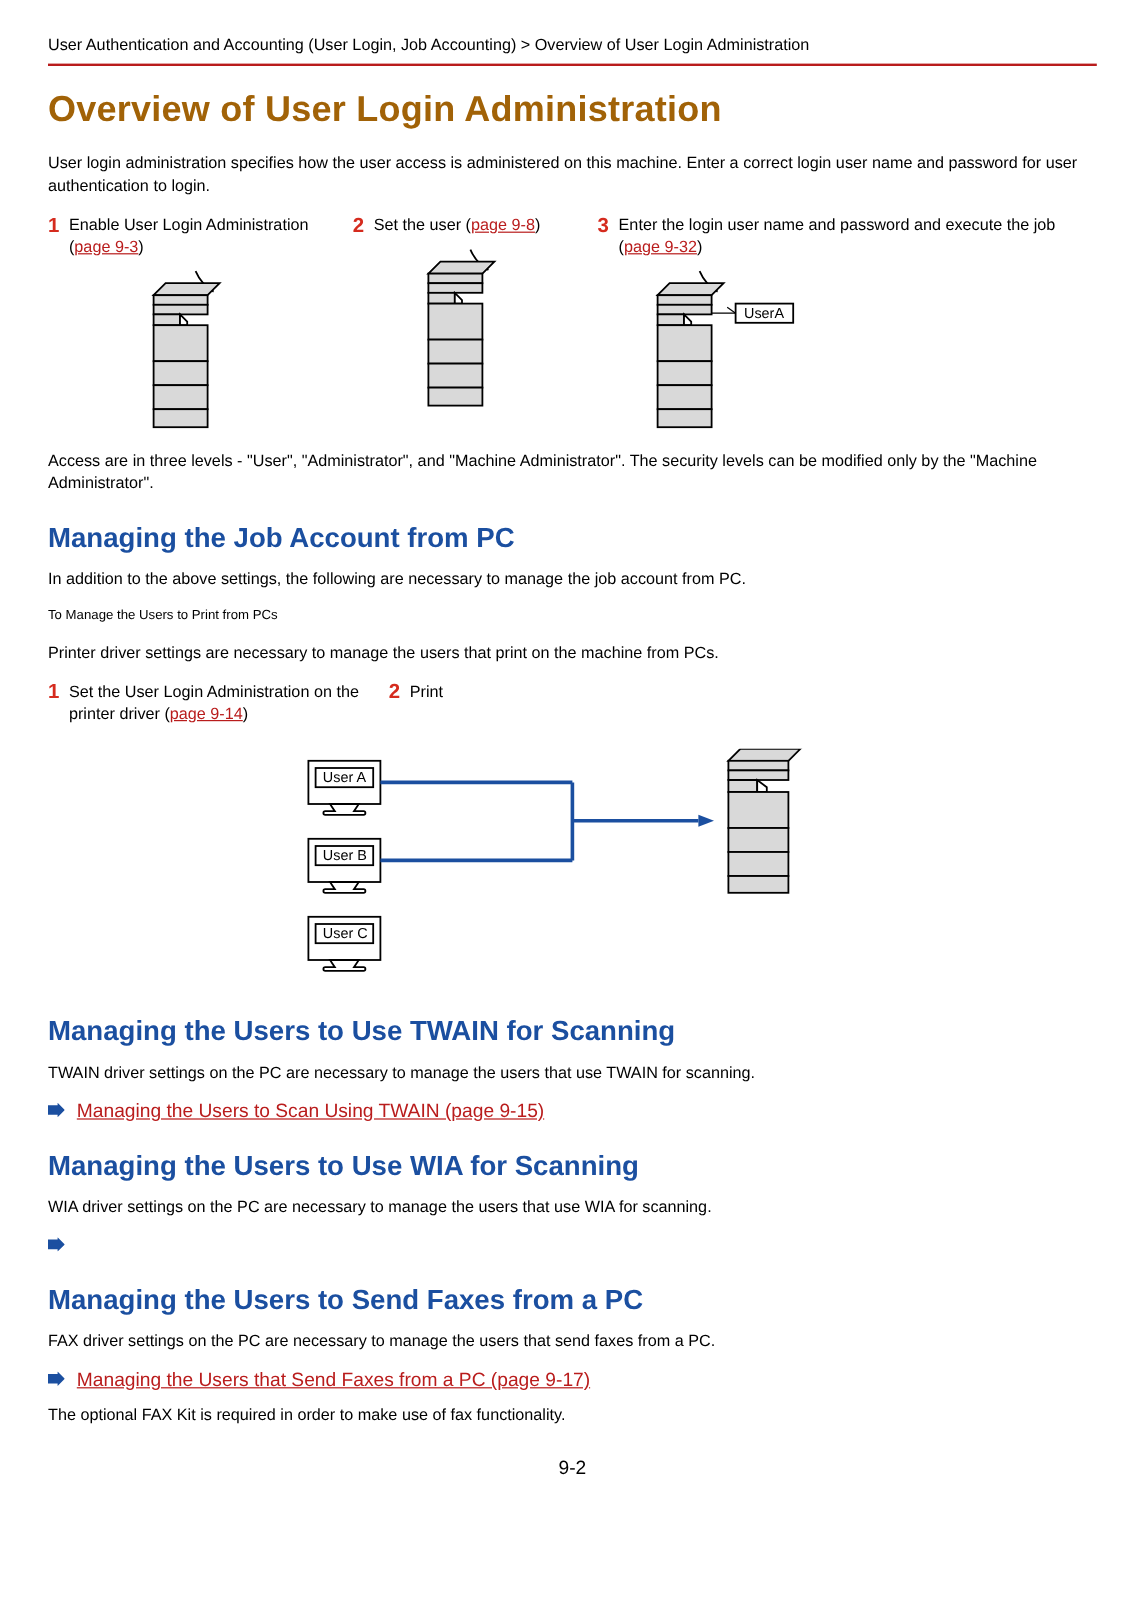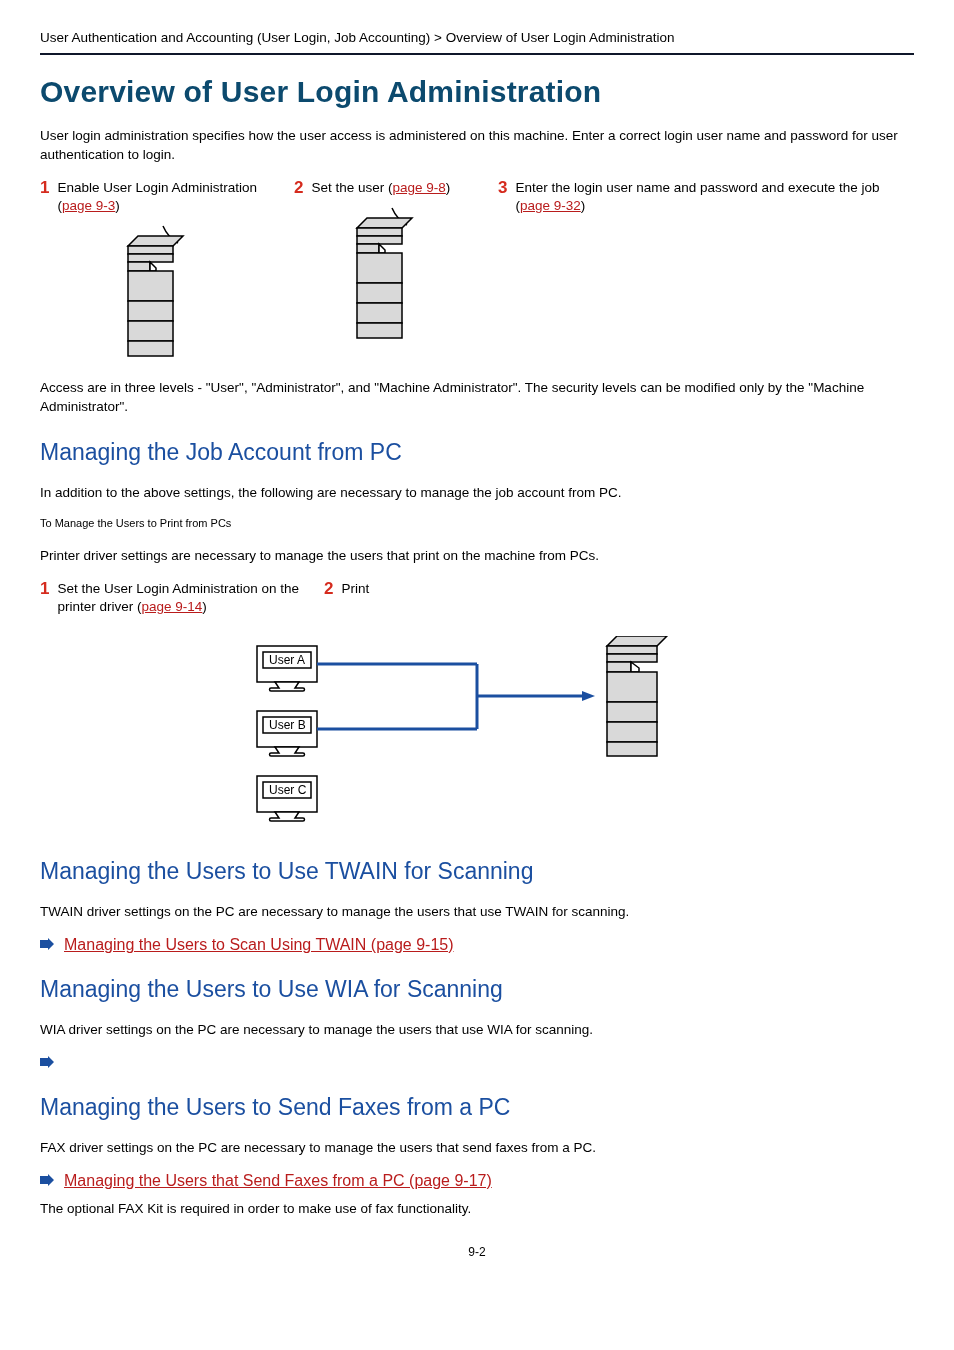--- a/index.html
+++ b/index.html
@@ -8,36 +8,35 @@
       background: #fff;
       width: 954px;
       margin: 0 auto;
       color: #000;
       padding: 30px 40px 40px 40px;
     }
     .breadcrumb {
       font-size: 13.5px;
       color: #000;
       padding-bottom: 8px;
-      border-bottom: 2px solid #0f172a;
+      border-bottom: 2px solid #b91c1c;
       margin-bottom: 20px;
     }
     h1.title {
       font-family: "Arial Black", "Arial Bold", Arial, sans-serif;
       font-weight: 900;
       font-size: 30px;
-      color: #0c4a6e;
+      color: #a16207;
       margin-bottom: 18px;
       letter-spacing: 0.2px;
     }
     .para {
       font-size: 13.5px;
       line-height: 1.4;
       margin-bottom: 14px;
-      margin-top: 18px;
     }
     .steps-row {
       display: flex;
       gap: 24px;
       margin-bottom: 14px;
       align-items: flex-start;
     }
     .step-col { }
     .step-col.s1 { width: 230px; }
     .step-col.s2 { width: 180px; }
@@ -63,21 +62,21 @@
       text-decoration: underline;
       cursor: pointer;
     }
     .icon-wrap {
       display: flex;
       justify-content: center;
       margin-top: 6px;
     }
     h2.section {
       font-family: "Arial Black", "Arial Bold", Arial, sans-serif;
-      font-weight: 400;
+      font-weight: 700;
       font-size: 23px;
       color: #1B4FA0;
       margin-top: 22px;
       margin-bottom: 12px;
     }
     .bold {
       font-weight: normal;
       font-size: 11px;
       margin-bottom: 16px;
     }
@@ -93,21 +92,21 @@
       flex-shrink: 0;
     }
     .diagram-box {
       margin-top: 10px;
       margin-bottom: 10px;
       display: flex;
       justify-content: center;
     }
     .page-num {
       text-align: center;
-      font-size: 12px;
+      font-size: 16px;
       margin-top: 26px;
     }
   </style>
 </head>
 <body>
 
 <div class="breadcrumb">User Authentication and Accounting (User Login, Job Accounting) &gt; Overview of User Login Administration</div>
 
 <h1 class="title">Overview of User Login Administration</h1>
 
@@ -158,20 +157,40 @@
         </g>
       </svg>
     </div>
   </div>
 
   <div class="step-col s3">
     <div class="step-header">
       <span class="step-num">3</span>
       <span><span>Enter the login user name and password and execute the job (</span><span class="link">page 9-32</span><span>)</span></span>
     </div>
+    <div class="icon-wrap" style="justify-content:flex-start; margin-left:30px;">
+      <svg width="160" height="140" viewBox="0 0 160 140">
+        <g stroke="#000" stroke-width="1.5" fill="#D9D9D9">
+          <path d="M 55 5 C 58 12, 63 18, 70 22" fill="none"></path>
+          <path d="M 20 25 L 65 25 L 75 15 L 30 15 Z"></path>
+          <rect x="20" y="25" width="45" height="8"></rect>
+          <rect x="20" y="33" width="45" height="8"></rect>
+          <path d="M 20 41 L 42 41 L 42 50 L 20 50 Z"></path>
+          <path d="M 42 41 L 48 47 L 48 50 L 42 50 Z" fill="#fff"></path>
+          <rect x="20" y="50" width="45" height="30"></rect>
+          <rect x="20" y="80" width="45" height="20"></rect>
+          <rect x="20" y="100" width="45" height="20"></rect>
+          <rect x="20" y="120" width="45" height="15"></rect>
+          <line x1="65" y1="40" x2="85" y2="40" stroke-width="1"></line>
+          <line x1="78" y1="35" x2="85" y2="40" stroke-width="1"></line>
+          <rect x="85" y="32" width="48" height="16" fill="#fff"></rect>
+        </g>
+        <text x="92" y="44" font-size="12" font-family="Arial">UserA</text>
+      </svg>
+    </div>
   </div>
 </div>
 
 <p class="para">Access are in three levels - "User", "Administrator", and "Machine Administrator". The security levels can be modified only by the "Machine Administrator".</p>
 
 <h2 class="section">Managing the Job Account from PC</h2>
 <p class="para">In addition to the above settings, the following are necessary to manage the job account from PC.</p>
 <p class="bold">To Manage the Users to Print from PCs</p>
 <p class="para">Printer driver settings are necessary to manage the users that print on the machine from PCs.</p>
 

